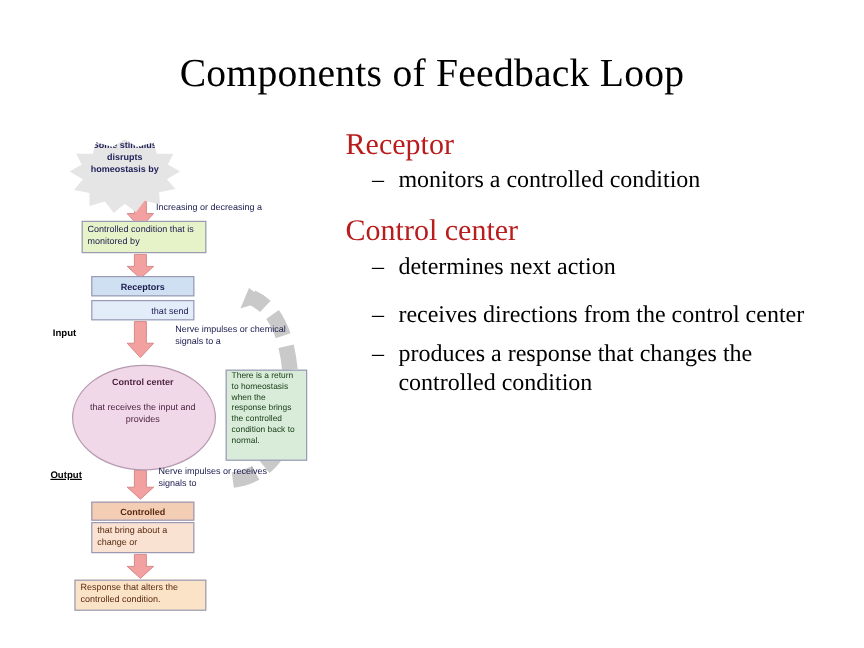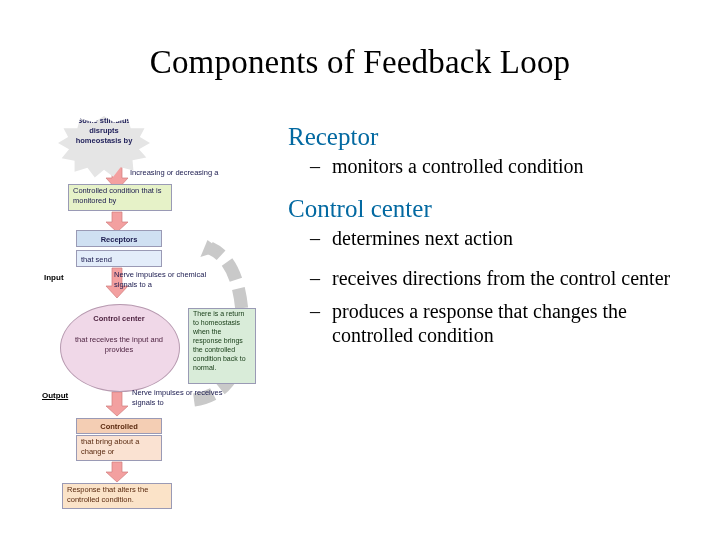--- a/index.html
+++ b/index.html
@@ -33,22 +33,22 @@
   
   .bullets {
     position: absolute;
     left: 288px;
     top: 106px;
     width: 410px;
   }
   .lvl1 {
     font-size: 25px;
     line-height: 1.16;
-    color: #0369a1;
-    margin: 16px 0 3px 0;
+    color: #b91c1c;
+    margin: 0 0 3px 0;
   }
   .lvl2 {
     font-size: 20px;
     line-height: 1.2;
     color: #000000;
     margin: 0 0 10px 0;
     padding-left: 22px;
     position: relative;
     text-indent: 0;
   }
@@ -123,20 +123,21 @@
     left: 34px; top: 130px; width: 86px; height: 17px;
     background: #cfe0f2;
     font-weight: bold;
     text-align: center;
     padding-top: 4px;
   }
   .box-thatsend {
     left: 34px; top: 150px; width: 86px; height: 17px;
     background: #e3edfa;
     padding-top: 4px;
+    text-align: right;
   }
   .oval-control {
     position: absolute;
     left: 18px; top: 204px; width: 118px; height: 86px;
     background: #f0d8e8;
     border: 1px solid #b79ab0;
     border-radius: 50%;
   }
   .oval-label {
     position: absolute;
@@ -224,21 +225,21 @@
 
     <div class="cap-plain" style="left:88px; top:68px; width:100px;">Increasing or decreasing a</div>
 
     <div class="dbox box-controlled">Controlled condition that is monitored by</div>
 
     <div class="dbox box-receptors">Receptors</div>
 
     <div class="dbox box-thatsend">that send</div>
 
     <div class="inout-label" style="left:2px; top:173px;">Input</div>
-    <div class="conn-text" style="left:72px; top:170px; width:104px;">Nerve impulses or chemical signals to a</div>
+    <div class="conn-text" style="left:104px; top:170px; width:104px;">Nerve impulses or chemical signals to a</div>
 
     <div class="oval-control"></div>
     <div class="oval-label">Control center</div>
     <div class="oval-text">that receives the input and provides</div>
 
     <div class="dbox box-return">There is a return to homeostasis when the response brings the controlled condition back to normal.</div>
 
     <div class="inout-label" style="left:0px; top:291px;text-decoration:underline;">Output</div>
     <div class="conn-text" style="left:90px; top:288px; width:104px;">Nerve impulses or receives signals to</div>
 

